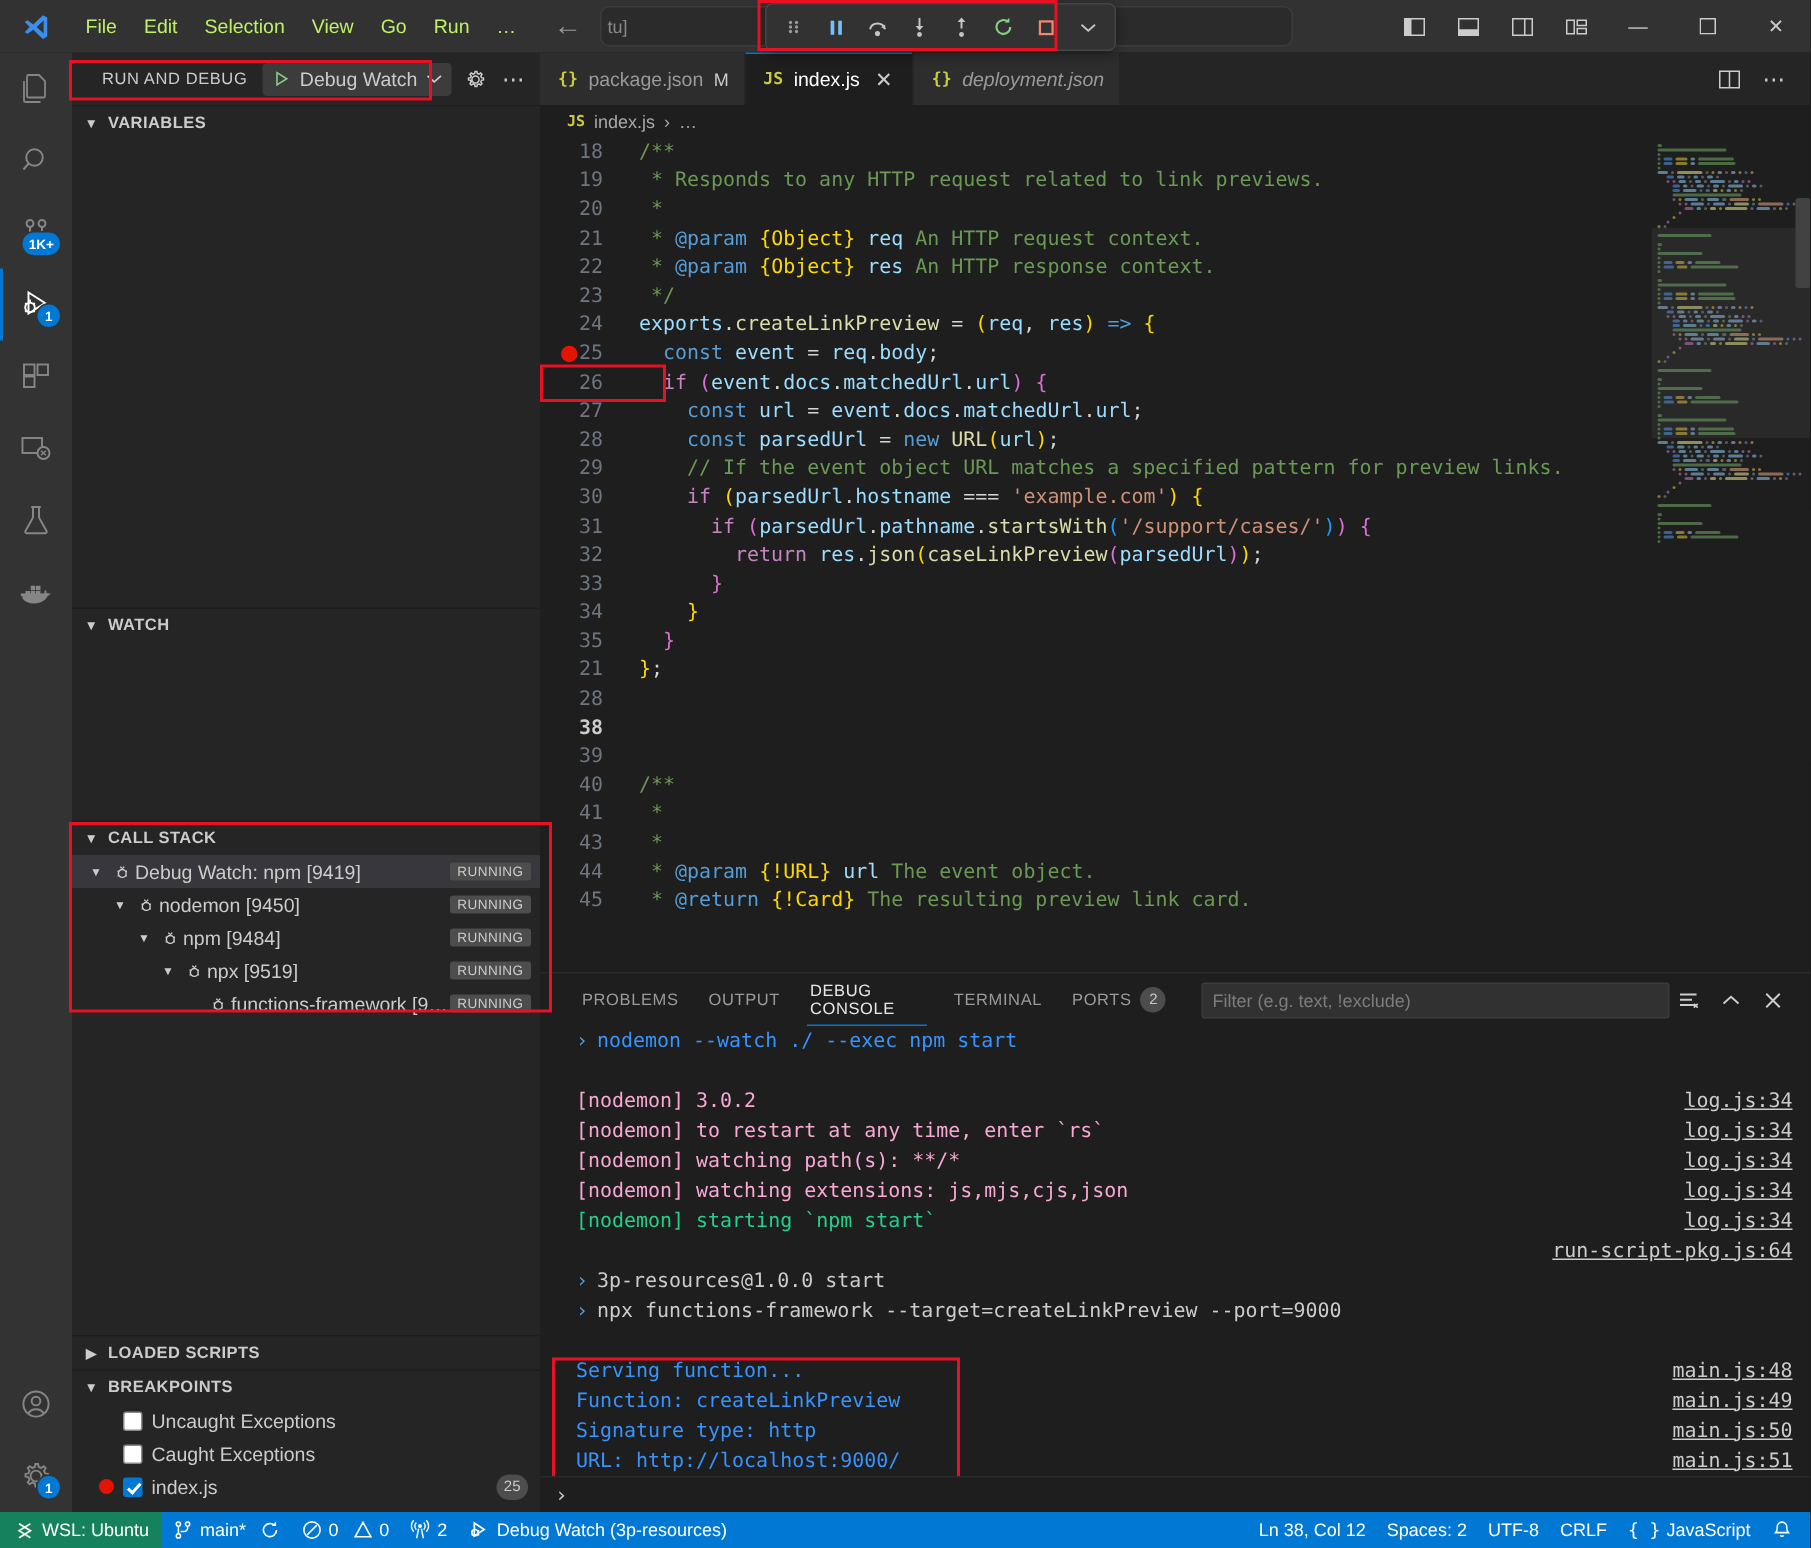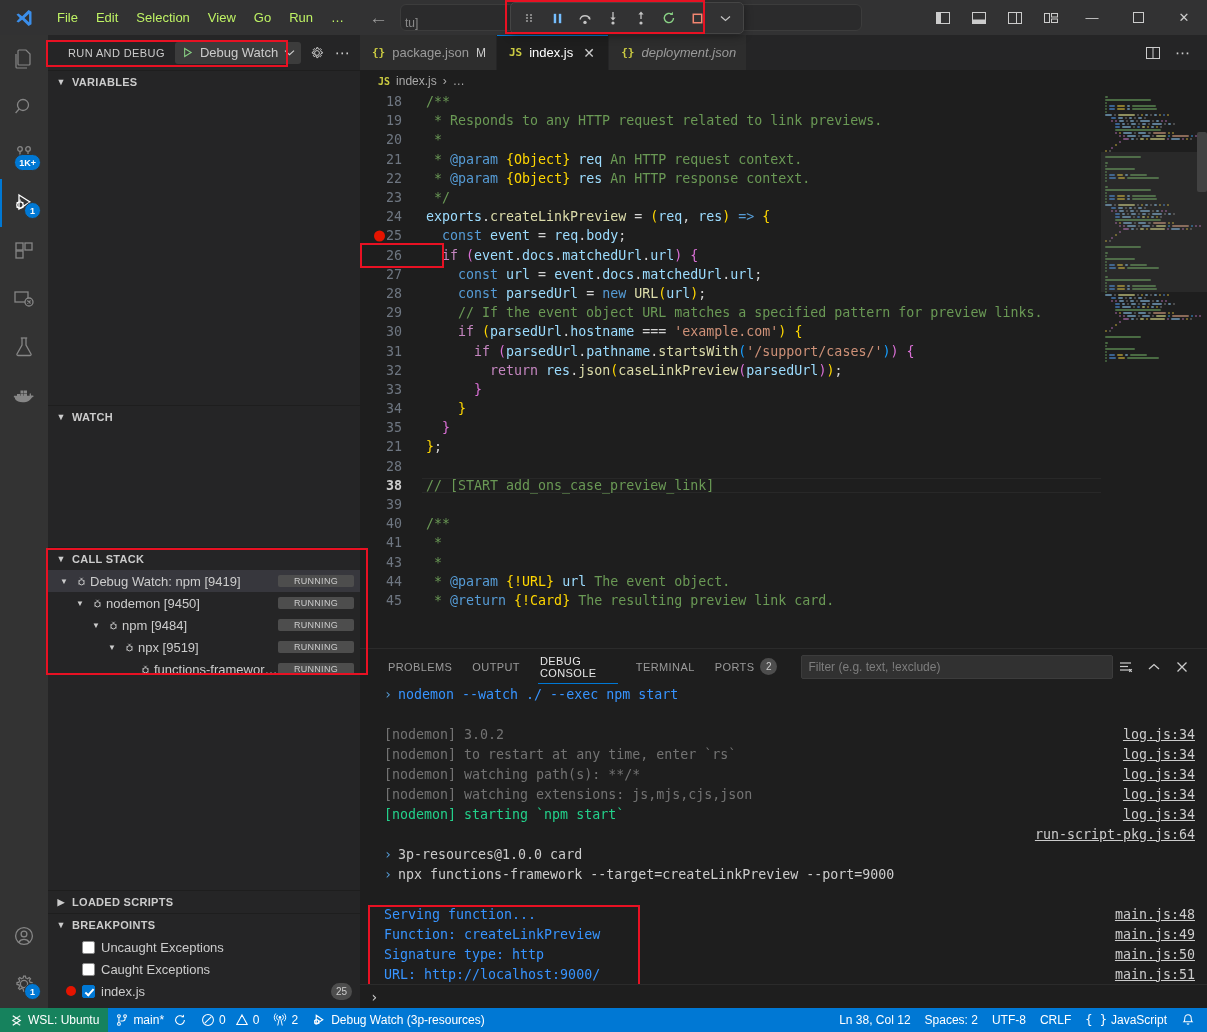--- a/index.html
+++ b/index.html
@@ -19,21 +19,21 @@
   }
   #vscode-logo { width:48px; display:flex; align-items:center; justify-content:center; }
   #menu { display:flex; align-items:center; gap:0px; }
   .menu-item { padding:3px 9px; font-size:13px; color:#bef264; white-space:nowrap; }
   #navbtns { display:flex; align-items:center; gap:14px; margin-left:16px; color:#9a9a9a; }
   .navarrow { font-size:19px; line-height:1; }
   .navarrow.dim { color:#5a5a5a; }
   #cmdcenter {
     position:absolute; left:400px; top:4px; width:462px; height:27px;
     background:#2b2b2c; border:1px solid #3c3c3c; border-radius:6px;
-    display:flex; align-items:flex-end; padding-left:4px; overflow:hidden;
+    display:flex; align-items:center; padding-left:4px; overflow:hidden;
   }
   #cmdcenter .cc-text { font-size:12px; color:#8a8a8a; }
   #wincontrols { position:absolute; right:0; top:0; height:35px; display:flex; align-items:center; }
   .layoutbtn { width:36px; height:35px; display:flex; align-items:center; justify-content:center; }
   .winbtn { width:46px; height:35px; display:flex; align-items:center; justify-content:center; color:#cccccc; }
 
   
   #debug-toolbar {
     position:absolute; left:510px; top:2px; height:32px;
     background:#323233; border:1px solid #454545; border-radius:5px;
@@ -92,21 +92,21 @@
   }
   .twisty { width:14px; text-align:center; font-size:9px; color:#cccccc; }
   .sec-body { background:#252526; overflow:hidden; }
 
   
   .cs-row { height:22px; display:flex; align-items:center; padding-right:6px; font-size:13px; color:#cccccc; }
   .cs-row.sel { background:#37373d; }
   .cs-label { flex:1; white-space:nowrap; overflow:hidden; text-overflow:ellipsis; }
   .cs-state {
     font-size:9px; letter-spacing:.3px; background:#4d4d4d; color:#cccccc;
-    padding:1px 16px; border-radius:2px; text-transform:uppercase;
+    padding:1px 5px; border-radius:2px; text-transform:uppercase;
   }
   #callstack-outline {
     position:absolute; left:-2px; top:0px; width:322px; height:127px;
     border:2px solid #e81123; pointer-events:none; z-index:5;
   }
 
   
   .bp-row { height:22px; display:flex; align-items:center; gap:6px; font-size:13px; padding-right:8px; }
   .cbox { width:13px; height:13px; border:1px solid #8a8a8a; background:#ffffff; border-radius:2px; flex:0 0 13px; }
   .cbox.checked { background:#0078d4; border-color:#0078d4; position:relative; }
@@ -222,21 +222,21 @@
   #console { flex:1; overflow:hidden; position:relative; padding:0 0 0 0; }
   .crow {
     height:20px; display:flex; align-items:center; font-size:13.3px;
     font-family:"DejaVu Sans Mono","Liberation Mono", monospace;
     padding-left:24px; padding-right:12px; white-space:pre;
   }
   .crow .cmain { flex:1; }
   .crow .csrc { color:#cccccc; text-decoration:underline; font-size:13.3px; }
   .chev { color:#569cd6; margin-right:6px; }
   .col-blue { color:#3794ff; }
-  .col-yellow { color:#737373; }
+  .col-yellow { color:#f9a8d4; }
   .col-green { color:#23d18b; }
   .col-white { color:#cccccc; }
   #console-outline {
     position:absolute; left:8px; width:272px; height:86px;
     border:2px solid #e81123; pointer-events:none; z-index:7;
   }
   #console-input { height:24px; display:flex; align-items:center; padding-left:10px; border-top:1px solid #2b2b2b; }
 
   
   #statusbar {
@@ -646,21 +646,21 @@
             <div class="codeline"><span class="gut">28</span><span class="ctext"><span class="c-txt">    </span><span class="c-key">const</span><span class="c-txt"> </span><span class="c-var">parsedUrl</span><span class="c-op"> = </span><span class="c-key">new</span><span class="c-txt"> </span><span class="c-fn">URL</span><span class="c-b1">(</span><span class="c-var">url</span><span class="c-b1">)</span><span class="c-txt">;</span></span></div>
             <div class="codeline"><span class="gut">29</span><span class="ctext"><span class="c-txt">    </span><span class="c-cmt">// If the event object URL matches a specified pattern for preview links.</span></span></div>
             <div class="codeline"><span class="gut">30</span><span class="ctext"><span class="c-txt">    </span><span class="c-kw2">if</span><span class="c-txt"> </span><span class="c-b1">(</span><span class="c-var">parsedUrl</span><span class="c-txt">.</span><span class="c-var">hostname</span><span class="c-txt"> </span><span class="c-op">===</span><span class="c-txt"> </span><span class="c-str">'example.com'</span><span class="c-b1">)</span><span class="c-txt"> </span><span class="c-b1">{</span></span></div>
             <div class="codeline"><span class="gut">31</span><span class="ctext"><span class="c-txt">      </span><span class="c-kw2">if</span><span class="c-txt"> </span><span class="c-b2">(</span><span class="c-var">parsedUrl</span><span class="c-txt">.</span><span class="c-var">pathname</span><span class="c-txt">.</span><span class="c-fn">startsWith</span><span class="c-b3">(</span><span class="c-str">'/support/cases/'</span><span class="c-b3">)</span><span class="c-b2">)</span><span class="c-txt"> </span><span class="c-b2">{</span></span></div>
             <div class="codeline"><span class="gut">32</span><span class="ctext"><span class="c-txt">        </span><span class="c-kw2">return</span><span class="c-txt"> </span><span class="c-var">res</span><span class="c-txt">.</span><span class="c-fn">json</span><span class="c-b1">(</span><span class="c-fn">caseLinkPreview</span><span class="c-b2">(</span><span class="c-var">parsedUrl</span><span class="c-b2">)</span><span class="c-b1">)</span><span class="c-txt">;</span></span></div>
             <div class="codeline"><span class="gut">33</span><span class="ctext"><span class="c-txt">      </span><span class="c-b2">}</span></span></div>
             <div class="codeline"><span class="gut">34</span><span class="ctext"><span class="c-txt">    </span><span class="c-b1">}</span></span></div>
             <div class="codeline"><span class="gut">35</span><span class="ctext"><span class="c-txt">  </span><span class="c-b2">}</span></span></div>
             <div class="codeline"><span class="gut">21</span><span class="ctext"><span class="c-txt"></span><span class="c-b1">}</span><span class="c-txt">;</span></span></div>
             <div class="codeline"><span class="gut">28</span><span class="ctext"></span></div>
-            <div class="codeline cur"><span class="gut">38</span><span class="ctext"><span class="c-cmt">// [START add_ons_case_preview_link]</span></span></div>
+            <div class="codeline cur"><span class="gut">38</span></div>
             <div class="codeline"><span class="gut">39</span><span class="ctext"></span></div>
             <div class="codeline"><span class="gut">40</span><span class="ctext"><span class="c-doc">/**</span></span></div>
             <div class="codeline"><span class="gut">41</span><span class="ctext"><span class="c-doc"> *</span></span></div>
             <div class="codeline"><span class="gut">43</span><span class="ctext"><span class="c-doc"> *</span></span></div>
             <div class="codeline"><span class="gut">44</span><span class="ctext"><span class="c-doc"> * </span><span class="c-tag">@param</span><span class="c-doc"> </span><span class="c-b1">{!URL}</span><span class="c-doc"> </span><span class="c-param">url</span><span class="c-doc"> The event object.</span></span></div>
             <div class="codeline"><span class="gut">45</span><span class="ctext"><span class="c-doc"> * </span><span class="c-tag">@return</span><span class="c-doc"> </span><span class="c-b1">{!Card}</span><span class="c-doc"> </span><span class="c-doc">The resulting preview link card.</span></span></div>
           </div>
         <div id="bp-outline" style="top: 150.6px;"></div>
       </div>
       <div id="minimap">
@@ -1272,21 +1272,21 @@
       <div id="console">
         <div id="console-lines">
             <div class="crow"><span class="cmain col-blue"><span class="chev">›</span><span class="ctx">nodemon --watch ./ --exec npm start</span></span></div>
             <div class="crow"><span class="cmain col-white"><span class="ctx"></span></span></div>
             <div class="crow"><span class="cmain col-yellow"><span class="ctx">[nodemon] 3.0.2</span></span><span class="csrc">log.js:34</span></div>
             <div class="crow"><span class="cmain col-yellow"><span class="ctx">[nodemon] to restart at any time, enter `rs`</span></span><span class="csrc">log.js:34</span></div>
             <div class="crow"><span class="cmain col-yellow"><span class="ctx">[nodemon] watching path(s): **/*</span></span><span class="csrc">log.js:34</span></div>
             <div class="crow"><span class="cmain col-yellow"><span class="ctx">[nodemon] watching extensions: js,mjs,cjs,json</span></span><span class="csrc">log.js:34</span></div>
             <div class="crow"><span class="cmain col-green"><span class="ctx">[nodemon] starting `npm start`</span></span><span class="csrc">log.js:34</span></div>
             <div class="crow"><span class="cmain col-white"><span class="ctx"></span></span><span class="csrc">run-script-pkg.js:64</span></div>
-            <div class="crow"><span class="cmain col-white"><span class="chev">›</span><span class="ctx">3p-resources@1.0.0 card</span></span></div>
+            <div class="crow"><span class="cmain col-white"><span class="chev">›</span><span class="ctx">3p-resources@1.0.0 start</span></span></div>
             <div class="crow"><span class="cmain col-white"><span class="chev">›</span><span class="ctx">npx functions-framework --target=createLinkPreview --port=9000</span></span></div>
             <div class="crow"><span class="cmain col-white"><span class="ctx"></span></span></div>
             <div class="crow"><span class="cmain col-blue"><span class="ctx">Serving function...</span></span><span class="csrc">main.js:48</span></div>
             <div class="crow"><span class="cmain col-blue"><span class="ctx">Function: createLinkPreview</span></span><span class="csrc">main.js:49</span></div>
             <div class="crow"><span class="cmain col-blue"><span class="ctx">Signature type: http</span></span><span class="csrc">main.js:50</span></div>
             <div class="crow"><span class="cmain col-blue"><span class="ctx">URL: http://localhost:9000/</span></span><span class="csrc">main.js:51</span></div>
           </div>
         <div id="console-outline" style="top: 221px;"></div>
       </div>
       <div id="console-input">

